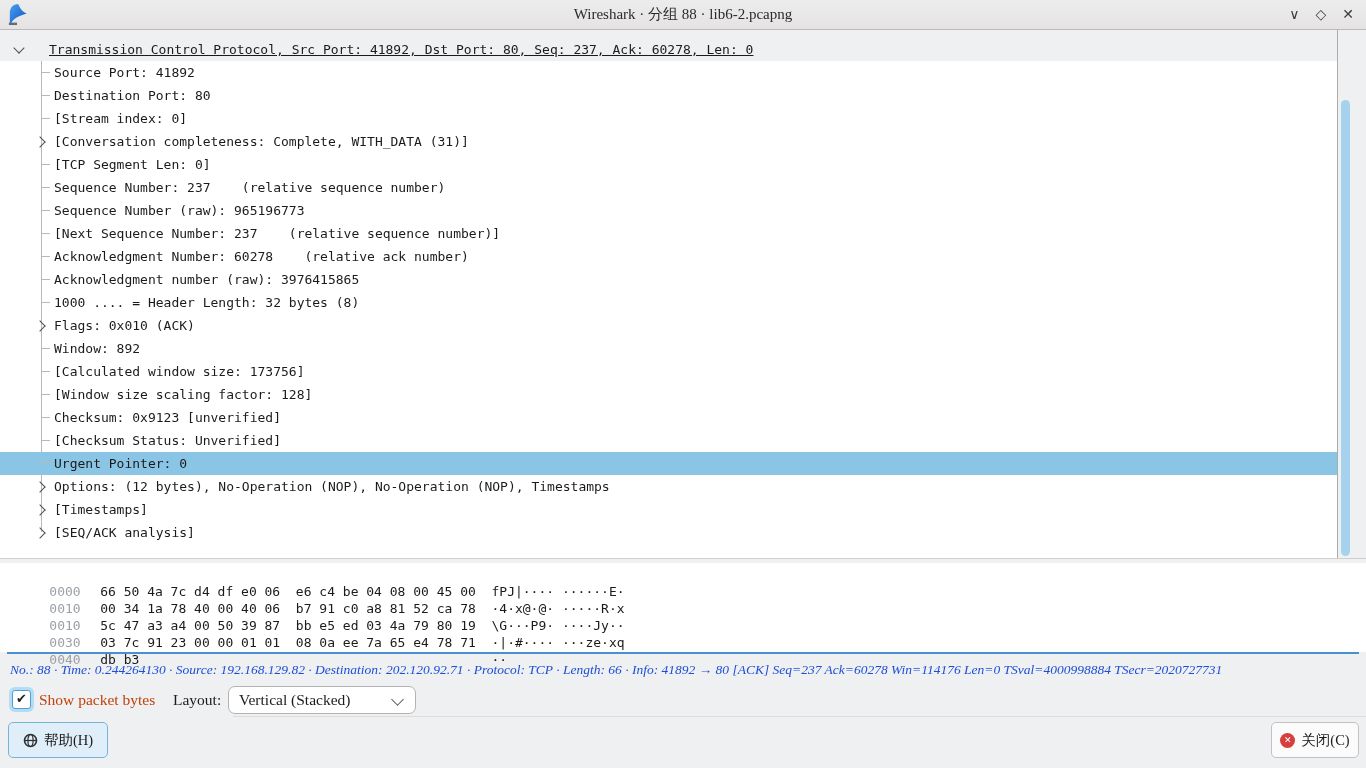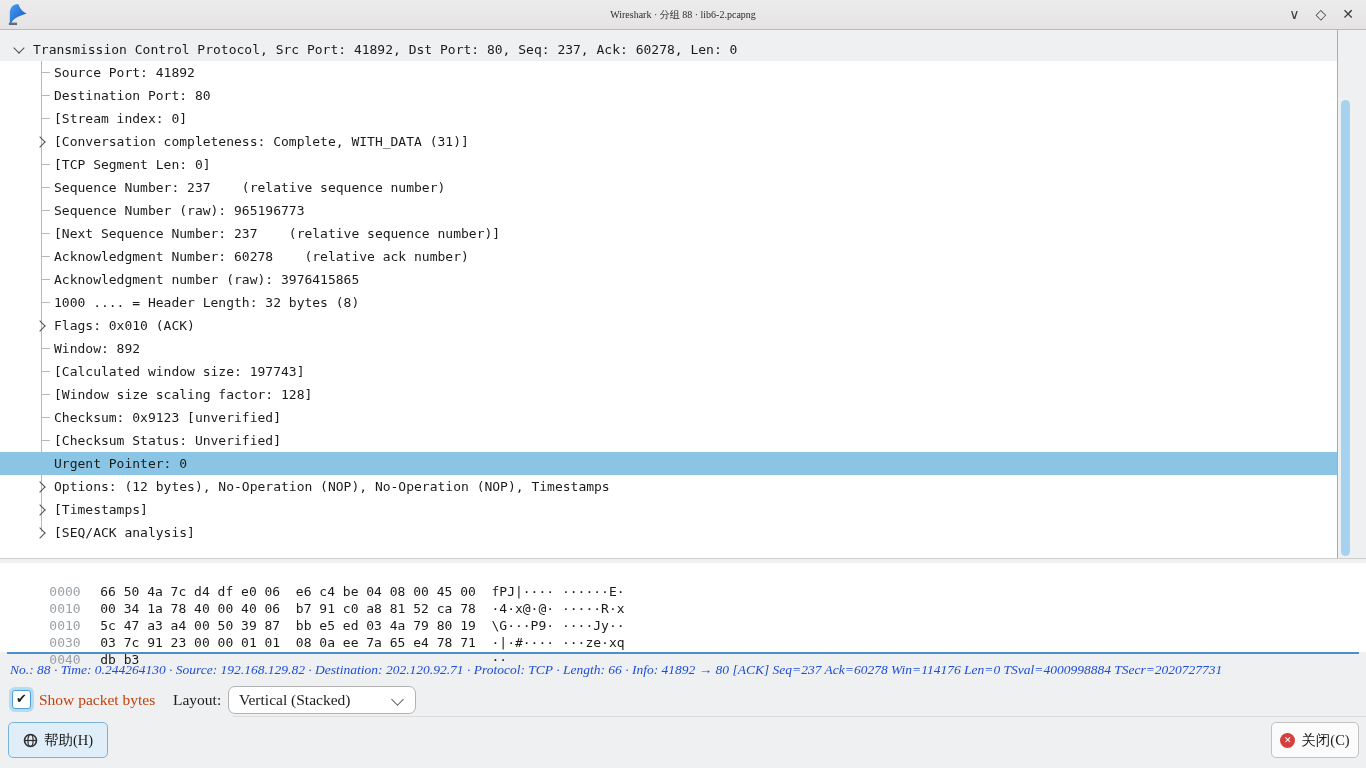--- a/index.html
+++ b/index.html
@@ -5,36 +5,36 @@
   html,body{margin:0;padding:0;}
   body{
     width:1366px;height:768px;position:relative;overflow:hidden;
     background:#eff0f1;
     font-family:"Liberation Serif", serif;
   }
   
   #titlebar{position:absolute;top:0;left:0;width:1366px;height:29px;
     background:linear-gradient(#edecec,#e5e3e3);border-bottom:1px solid #bcb9b9;}
   #title{position:absolute;top:0;left:0;width:100%;text-align:center;line-height:29px;
-    font-size:10px;color:#2b2b2b;border-radius:10px;}
+    font-size:15px;color:#2b2b2b;border-radius:10px;}
   #fin{position:absolute;left:6px;top:3px;width:23px;height:23px;}
   #winbtns{position:absolute;right:12px;top:0;height:29px;display:flex;align-items:center;gap:16px;
     font-size:14px;color:#3c3c3c;font-family:"DejaVu Sans", sans-serif;}
   .winbtn{cursor:default;line-height:29px;}
   
   #treepanel{position:absolute;top:30px;left:0;width:1366px;height:528px;background:#ffffff;
     border-bottom:1px solid #cfcfcf;font-family:"DejaVu Sans Mono", monospace;
     font-size:13px;color:#1b1b1b;}
   .stub{position:absolute;left:20px;top:0;width:1px;height:9px;background:#b8b8b8;}
   .vline{position:absolute;left:41px;top:28px;width:1px;height:474px;background:#b8b8b8;}
   .trow{position:relative;height:23px;line-height:23px;width:1338px;}
   .trow.root{height:23px;padding-top:8px;background:#eff0f2;}
   .trow.sel{background:#8ac5e6;}
   .tlabel{margin-left:54px;white-space:pre;}
-  .root .tlabel{margin-left:33px;}
+  .root .tlabel{margin-left:49px;text-decoration:underline;}
   .tick::before{content:"";position:absolute;left:41px;top:11px;width:9px;height:1px;background:#b8b8b8;}
   .chev{position:absolute;width:7px;height:7px;
     border-right:1.5px solid #4f4f4f;border-bottom:1.5px solid #4f4f4f;}
   .chev.down{left:15px;top:14px;transform:rotate(45deg);}
   .chev.right{left:36px;top:8px;transform:rotate(-45deg);}
   #sbar{position:absolute;top:0;right:0;width:28px;height:528px;background:#eff0f2;
     border-left:1px solid #ababab;}
   #sthumb{position:absolute;left:3px;top:70px;width:9px;height:456px;background:#a5d2ee;border-radius:5px;}
   
   #hexpanel{position:absolute;top:563px;left:0;width:1366px;height:89px;background:#ffffff;
@@ -135,21 +135,21 @@
     <span class="tlabel">1000 .... = Header Length: 32 bytes (8)</span>
   </div>
   <div class="trow">
     <span class="chev right"></span>
     <span class="tlabel">Flags: 0x010 (ACK)</span>
   </div>
   <div class="trow tick">
     <span class="tlabel">Window: 892</span>
   </div>
   <div class="trow tick">
-    <span class="tlabel">[Calculated window size: 197743]</span>
+    <span class="tlabel">[Calculated window size: 173756]</span>
   </div>
   <div class="trow tick">
     <span class="tlabel">[Window size scaling factor: 128]</span>
   </div>
   <div class="trow tick">
     <span class="tlabel">Checksum: 0x9123 [unverified]</span>
   </div>
   <div class="trow tick">
     <span class="tlabel">[Checksum Status: Unverified]</span>
   </div>

